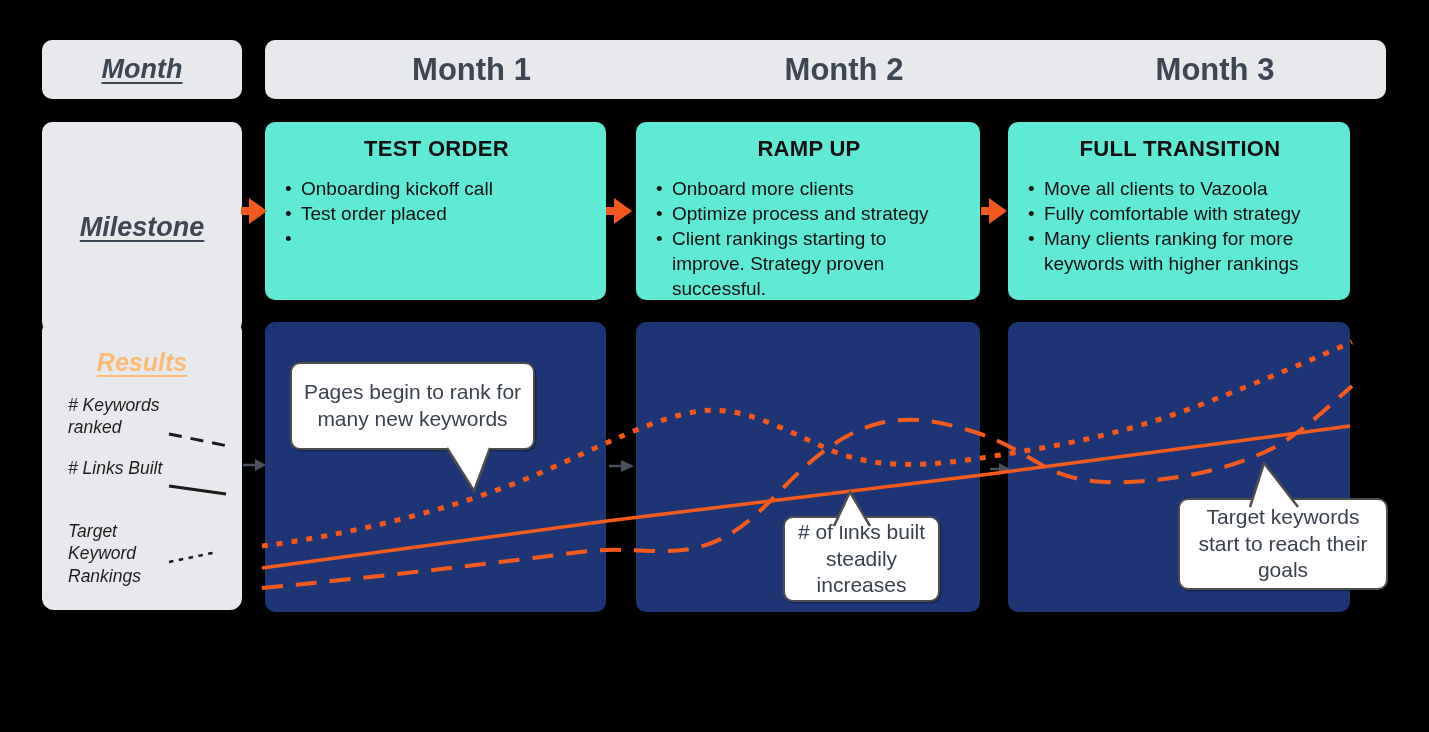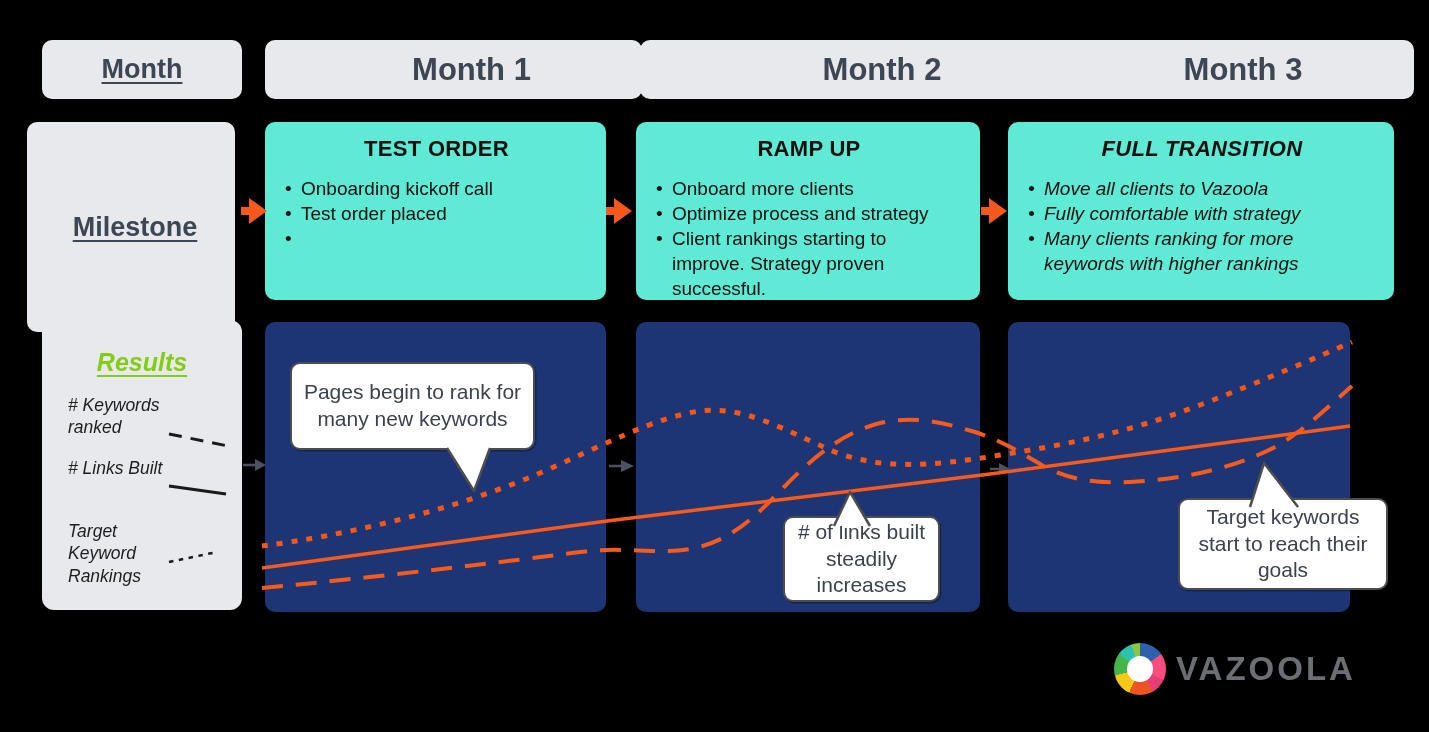--- a/index.html
+++ b/index.html
@@ -6,36 +6,36 @@
   .canvas{
     position:relative;width:1429px;height:732px;background:#000;overflow:hidden;
     font-family:"Liberation Sans", sans-serif;
   }
   .box{position:absolute;border-radius:10px;}
   .gray{background:#E7E9EC;}
   .orange{background:#5eead4;}
   .navy{background:#1D3575;}
   .row-label{
     display:flex;align-items:center;justify-content:center;
-    color:#3D4653;font-weight:bold;
+    color:#3D4653;font-weight:bold;font-style:italic;
     text-decoration:underline;text-decoration-thickness:2px;text-underline-offset:4px;
   }
   .month-head{
     display:flex;align-items:center;justify-content:center;
     color:#3D4653;font-weight:bold;font-size:31px;padding-left:36px;
   }
   .card{padding:12px 18px 10px 20px;color:#101010;box-sizing:border-box;}
   .card-title{text-align:center;font-weight:bold;font-size:22px;margin:2px 0 14px 0;letter-spacing:.3px;}
   .bullet{display:flex;font-size:19px;line-height:1.32;}
   .bullet .dot{width:16px;flex:0 0 16px;}
   .legend-label{position:absolute;font-style:italic;color:#1E1E1E;font-size:17.5px;line-height:1.28;width:108px;}
   .legend-sample{position:absolute;}
   .results-title-wrap{position:absolute;left:42px;top:348px;width:200px;text-align:center;}
   .results-title{
-    display:inline-block;color:#84cc16;font-weight:bold;font-style:italic;font-size:25px;
+    display:inline-block;color:#fdba74;font-weight:bold;font-style:italic;font-size:25px;
     text-decoration:underline;text-decoration-thickness:2px;text-underline-offset:4px;
   }
   .chart-svg{position:absolute;left:0;top:0;z-index:20;pointer-events:none;}
   .panel{z-index:10;}
   .arrow-wrap{position:absolute;z-index:15;}
   .bubble{
     position:absolute;z-index:30;background:#fff;border:2.5px solid #4D4D4D;border-radius:10px;
     display:flex;align-items:center;justify-content:center;text-align:center;
     color:#3A424E;font-size:21px;line-height:1.28;padding:22px 10px;box-sizing:border-box;
     box-shadow:1.5px 1.5px 0 rgba(0,0,0,.28);
@@ -54,24 +54,24 @@
   }
   .logo-text{margin-left:10px;color:#6B6E73;font-size:33px;font-weight:bold;letter-spacing:3px;}
 </style>
 </head>
 <body>
 
 <div class="canvas">
 
   <div class="box gray row-label" style="left:42px;top:40px;width:200px;height:59px;font-size:27px;">Month</div>
   <div class="box gray month-head" style="left:265px;top:40px;width:341px;height:59px;">Month 1</div>
-  <div class="box gray month-head" style="left:640px;top:40px;width:412px;height:59px;">Month 2</div>
-  <div class="box gray month-head" style="left:1008px;top:40px;width:342px;height:59px;margin-left:28px;">Month 3</div>
+  <div class="box gray month-head" style="left:602px;top:40px;width:412px;height:59px;">Month 2</div>
+  <div class="box gray month-head" style="left:1008px;top:40px;width:342px;height:59px;">Month 3</div>
 
-  <div class="box gray row-label" style="left:27px;top:122px;width:200px;height:210px;font-size:27px;padding-left:8px;">Milestone</div>
+  <div class="box gray row-label" style="left:42px;top:122px;width:200px;height:210px;font-size:27px;">Milestone</div>
 
   <div class="box orange card" style="left:265px;top:122px;width:341px;height:178px;">
     <div class="card-title">TEST ORDER</div>
     <div class="bullet">
         <span class="dot">•</span>
         <span>Onboarding kickoff call</span>
       </div>
     <div class="bullet">
         <span class="dot">•</span>
         <span>Test order placed</span>
@@ -90,21 +90,21 @@
     <div class="bullet">
         <span class="dot">•</span>
         <span>Optimize process and strategy</span>
       </div>
     <div class="bullet">
         <span class="dot">•</span>
         <span>Client rankings starting to improve. Strategy proven successful.</span>
       </div>
   </div>
 
-  <div class="box orange card" style="left:1008px;top:122px;width:386px;height:178px;font-style:italic;">
+  <div class="box orange card" style="left:1008px;top:122px;width:342px;height:178px;">
     <div class="card-title">FULL TRANSITION</div>
     <div class="bullet">
         <span class="dot">•</span>
         <span>Move all clients to Vazoola</span>
       </div>
     <div class="bullet">
         <span class="dot">•</span>
         <span>Fully comfortable with strategy</span>
       </div>
     <div class="bullet">
@@ -185,18 +185,14 @@
     </svg>
   </div>
 
   <div class="bubble" style="left:783px;top:516px;width:157px;height:86px;">
     <span># of links built steadily increases</span>
     <svg class="tail" style="left:40px;top:-30px;" width="56" height="42" viewBox="0 0 56 42">
       <path d="M9,38 L25,4 L45,38" fill="#fff" stroke="#4D4D4D" stroke-width="2.5" stroke-linejoin="round"></path>
     </svg>
   </div>
 
-  <div class="logo">
-    <div class="logo-ring"></div>
-    <div class="logo-text">VAZOOLA</div>
-  </div>
 
 </div>
 
 </body></html>

